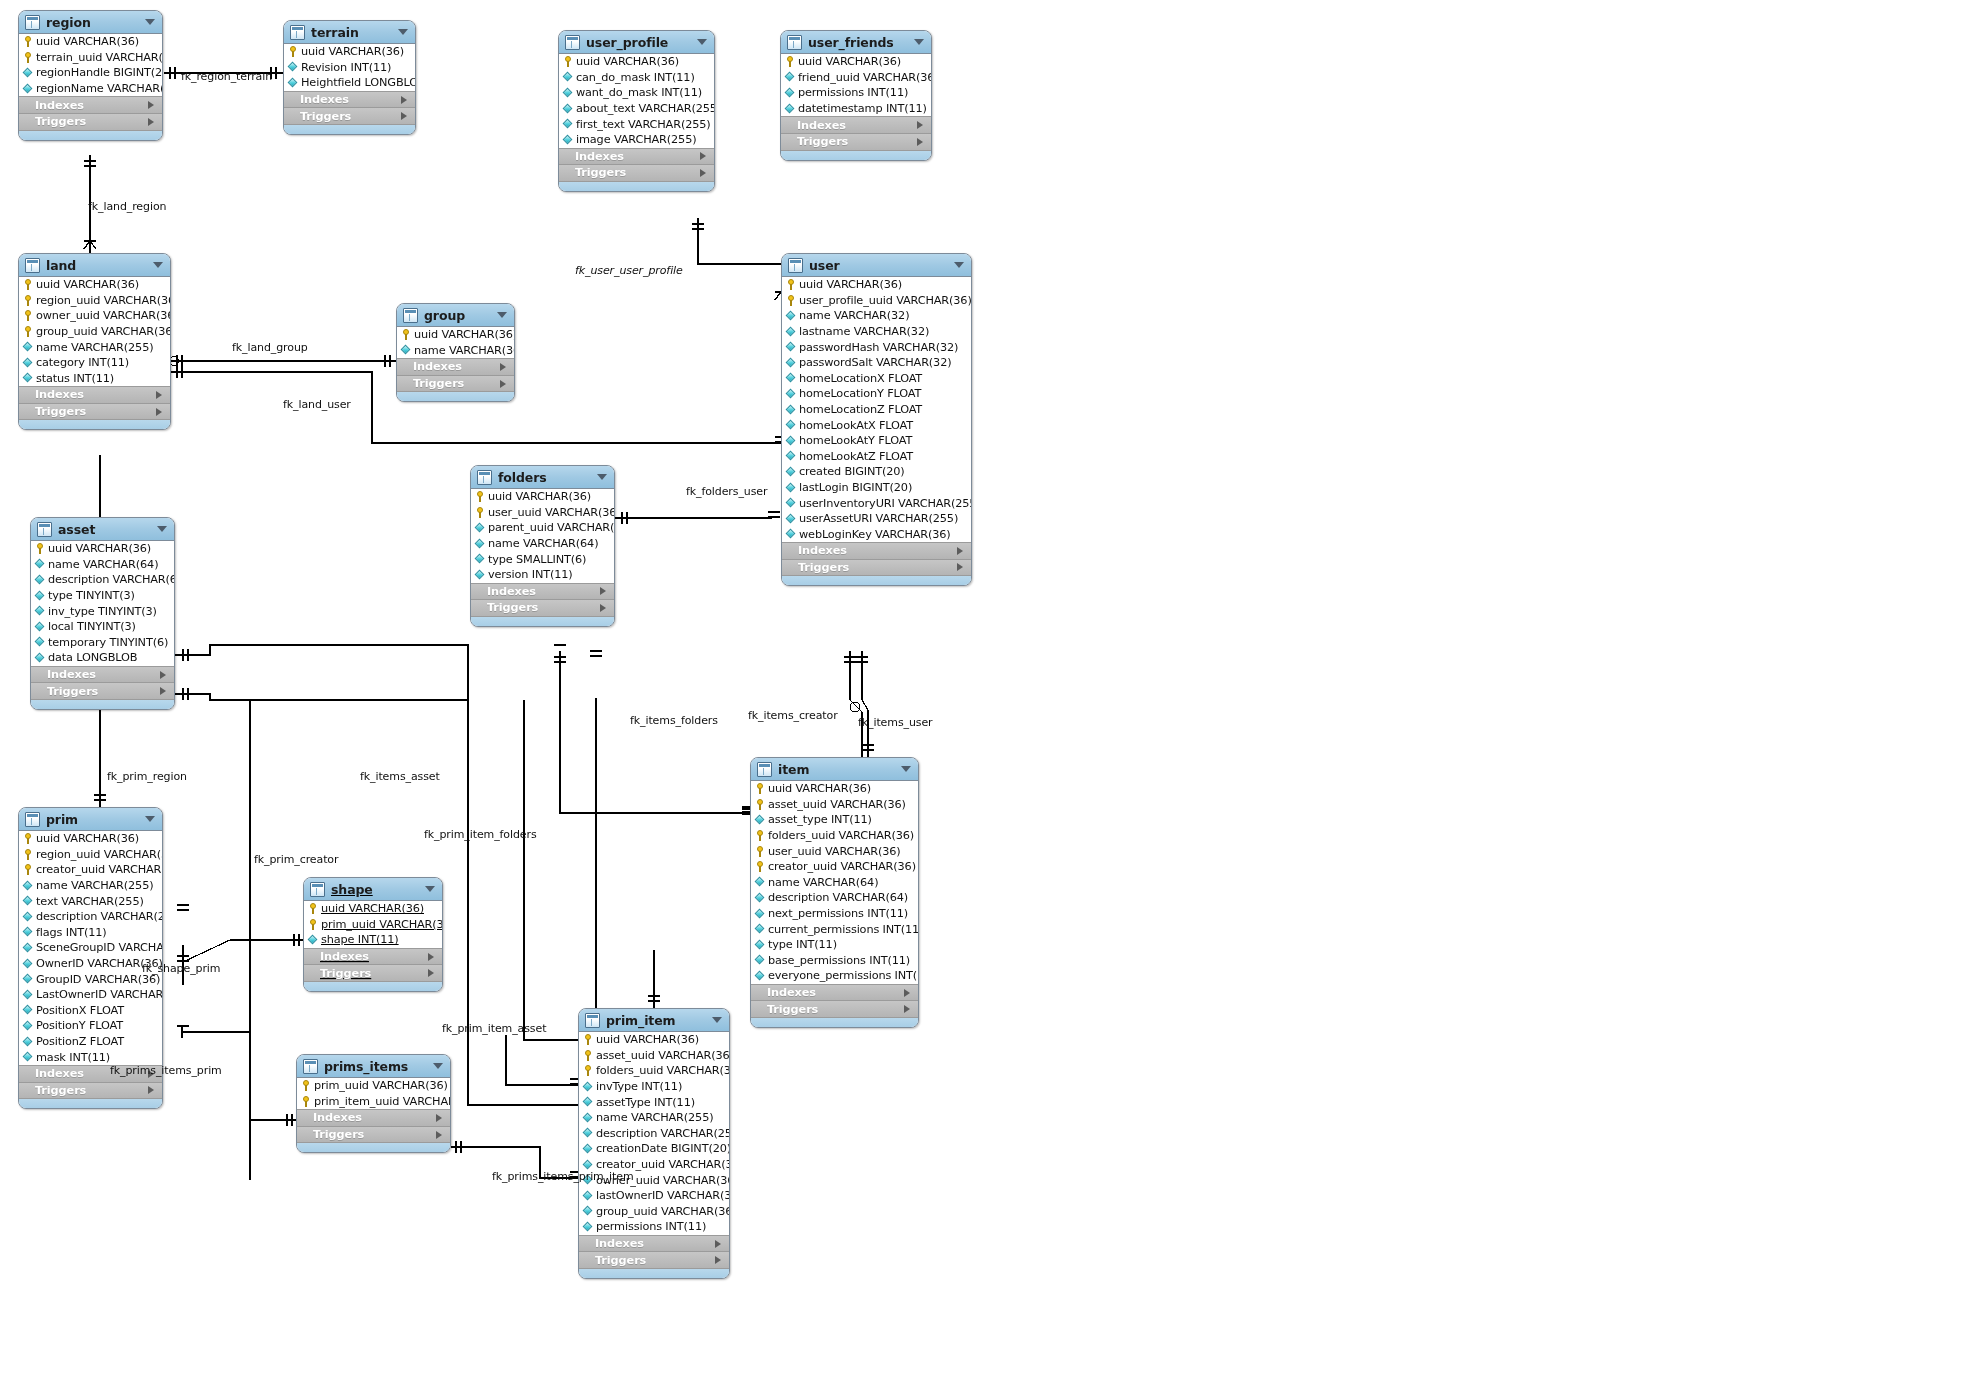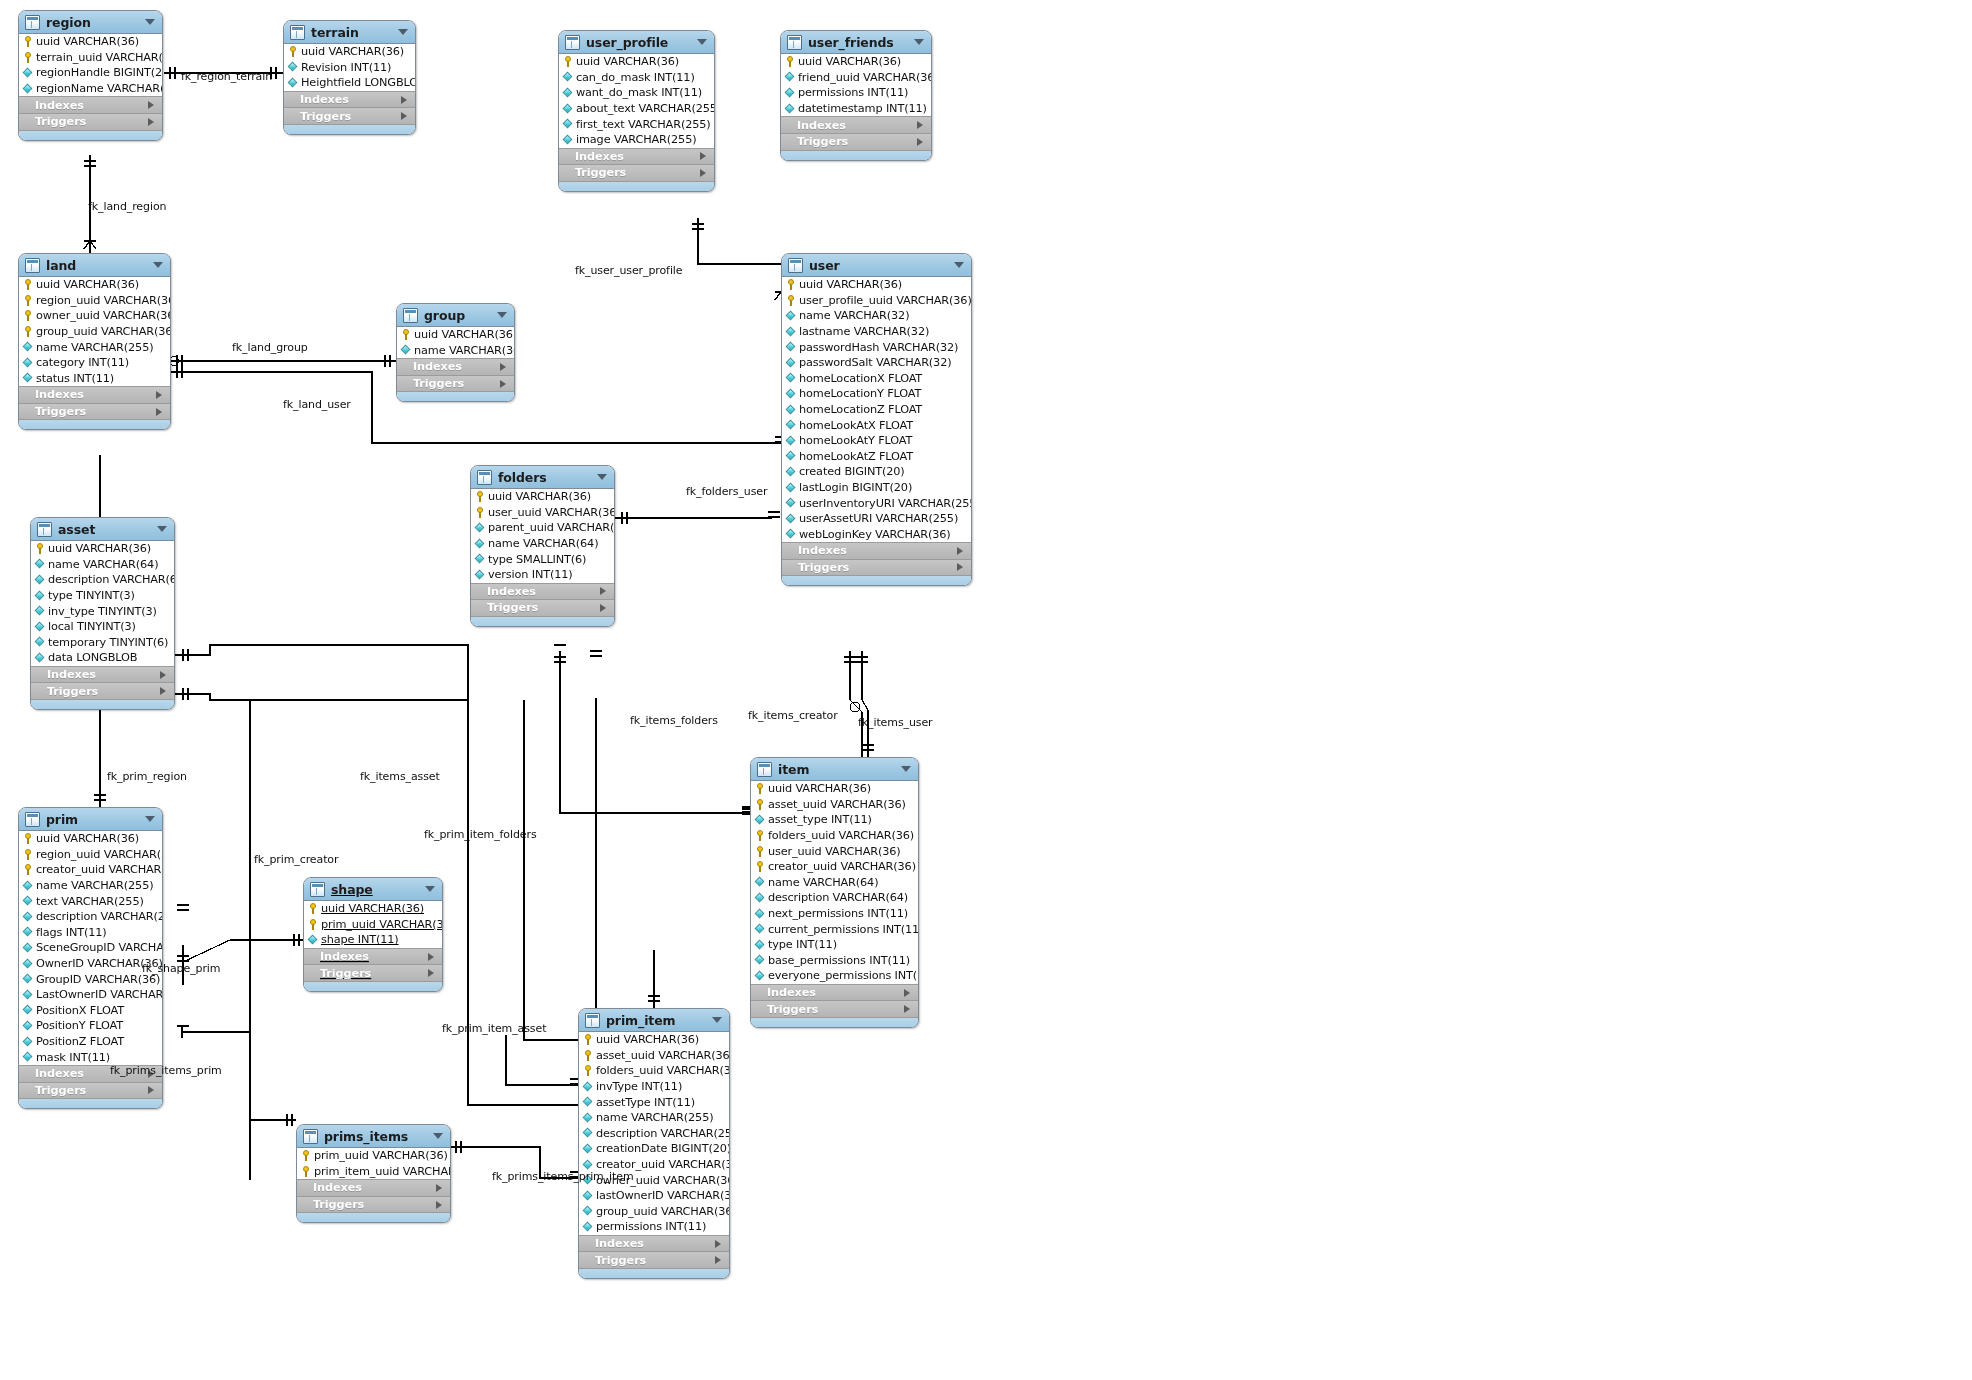--- a/index.html
+++ b/index.html
@@ -980,21 +980,21 @@
         <div class="foot">
           <span>Indexes</span>
           <span class="arr"></span>
         </div>
         <div class="foot">
           <span>Triggers</span>
           <span class="arr"></span>
         </div>
         <div class="tbl-bottom"></div>
       </div>
-      <div class="tbl" style="left: 296px; top: 1124px; width: 155px;">
+      <div class="tbl" style="left: 296px; top: 1054px; width: 155px;">
         <div class="tbl-hdr">
           <span class="ticon"></span>
           <span class="tbl-title">prims_items</span>
           <span class="tbl-caret"></span>
         </div>
         <div class="cols">
           <div class="col">
             <span class="gl key"></span>
             <span>prim_uuid VARCHAR(36)</span>
           </div>
@@ -1011,21 +1011,21 @@
           <span>Triggers</span>
           <span class="arr"></span>
         </div>
         <div class="tbl-bottom"></div>
       </div>
     </div>
 
   <div id="labels-layer">
       <div class="elabel" style="left: 181px; top: 70px;">fk_region_terrain</div>
       <div class="elabel" style="left: 88px; top: 200px;">fk_land_region</div>
-      <div class="elabel" style="left: 575px; top: 264px;">fk_user_user_profile</div>
+      <div class="elabel" style="left: 575px; top: 264px; font-style: italic;">fk_user_user_profile</div>
       <div class="elabel" style="left: 232px; top: 341px;">fk_land_group</div>
       <div class="elabel" style="left: 275px; top: 398px; margin-left: 8px;">fk_land_user</div>
       <div class="elabel" style="left: 686px; top: 485px;">fk_folders_user</div>
       <div class="elabel" style="left: 748px; top: 669px; margin-top: 40px;">fk_items_creator</div>
       <div class="elabel" style="left: 630px; top: 714px;">fk_items_folders</div>
       <div class="elabel" style="left: 858px; top: 716px;">fk_items_user</div>
       <div class="elabel" style="left: 107px; top: 770px;">fk_prim_region</div>
       <div class="elabel" style="left: 360px; top: 770px;">fk_items_asset</div>
       <div class="elabel" style="left: 424px; top: 828px;">fk_prim_item_folders</div>
       <div class="elabel" style="left: 254px; top: 853px;">fk_prim_creator</div>

